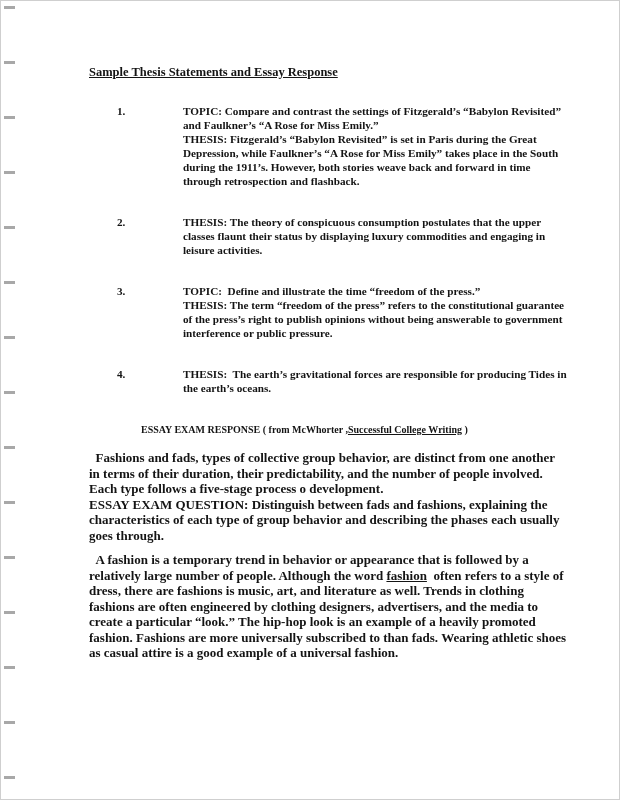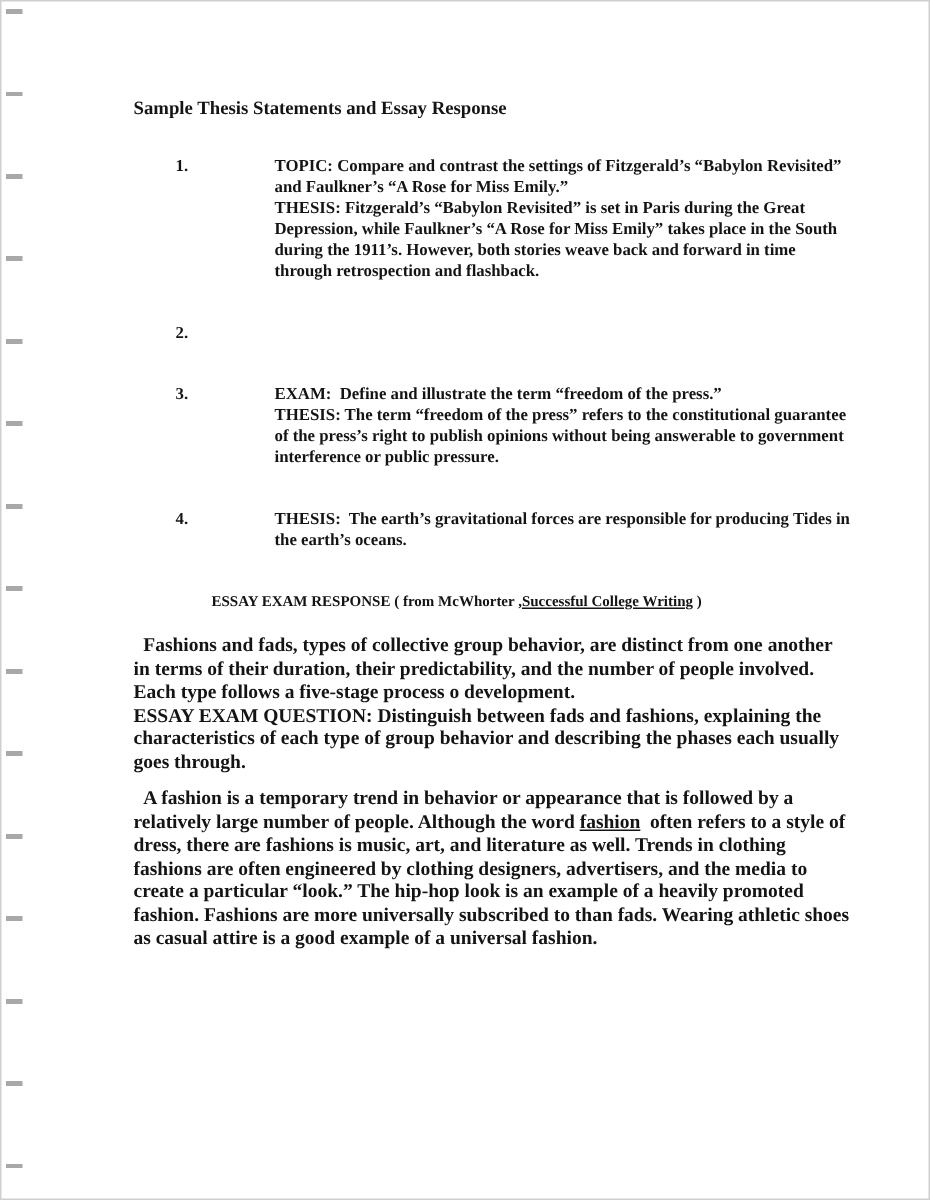--- a/index.html
+++ b/index.html
@@ -34,20 +34,21 @@
   .content {
     position: absolute;
     left: 88px;
     top: 64px;
     width: 478px;
   }
   .title {
     font-size: 12.5px;
     line-height: 15px;
     margin-bottom: 24px;
+    text-decoration: underline;
   }
   .item {
     display: flex;
     padding-left: 28px;
     font-size: 11.2px;
     line-height: 14px;
     margin-bottom: 27px;
   }
   .item .num { flex: 0 0 22px; width: 22px; }
   .item .body { width: 396px; max-width: 396px; margin-left: 44px; }
@@ -84,27 +85,28 @@
         <span class="num">1.</span>
         <div class="body">
           <p class="topic">TOPIC: Compare and contrast the settings of Fitzgerald’s “Babylon Revisited” and Faulkner’s “A Rose for Miss Emily.”</p>
           <p class="thesis">THESIS: Fitzgerald’s “Babylon Revisited” is set in Paris during the Great Depression, while Faulkner’s “A Rose for Miss Emily” takes place in the South during the 1911’s. However, both stories weave back and forward in time through retrospection and flashback.</p>
         </div>
       </div>
 
       <div class="item">
         <span class="num">2.</span>
         <div class="body">
+          <p class="thesis">THESIS: The theory of conspicuous consumption postulates that the upper classes flaunt their status by displaying luxury commodities and engaging in leisure activities.</p>
         </div>
       </div>
 
       <div class="item">
         <span class="num">3.</span>
         <div class="body">
-          <p class="topic">EXAM:  Define and illustrate the term “freedom of the press.”</p>
+          <p class="topic">TOPIC:  Define and illustrate the time “freedom of the press.”</p>
           <p class="thesis">THESIS: The term “freedom of the press” refers to the constitutional guarantee of the press’s right to publish opinions without being answerable to government interference or public pressure.</p>
         </div>
       </div>
 
       <div class="item">
         <span class="num">4.</span>
         <div class="body">
           <p class="thesis">THESIS:  The earth’s gravitational forces are responsible for producing Tides in the earth’s oceans.</p>
         </div>
       </div>

